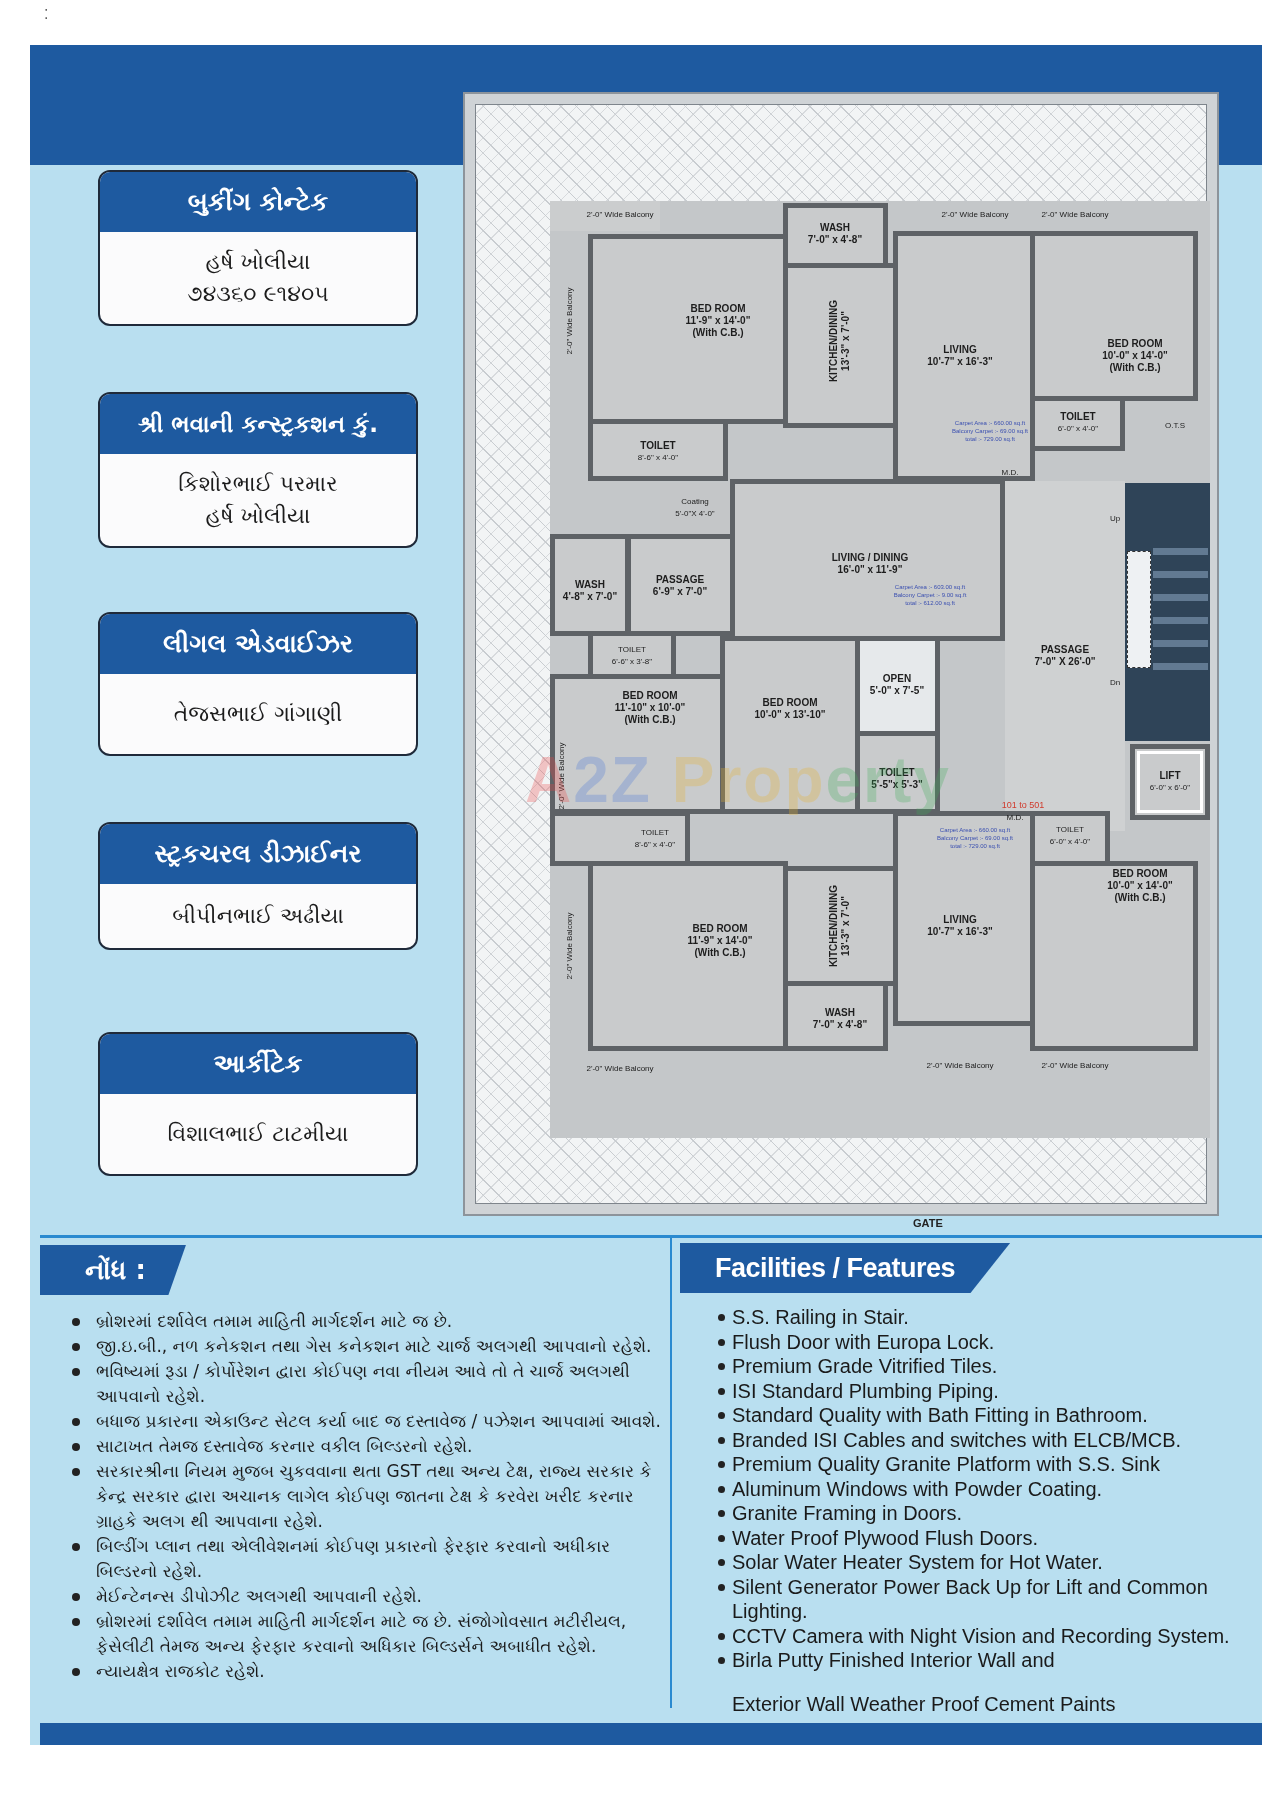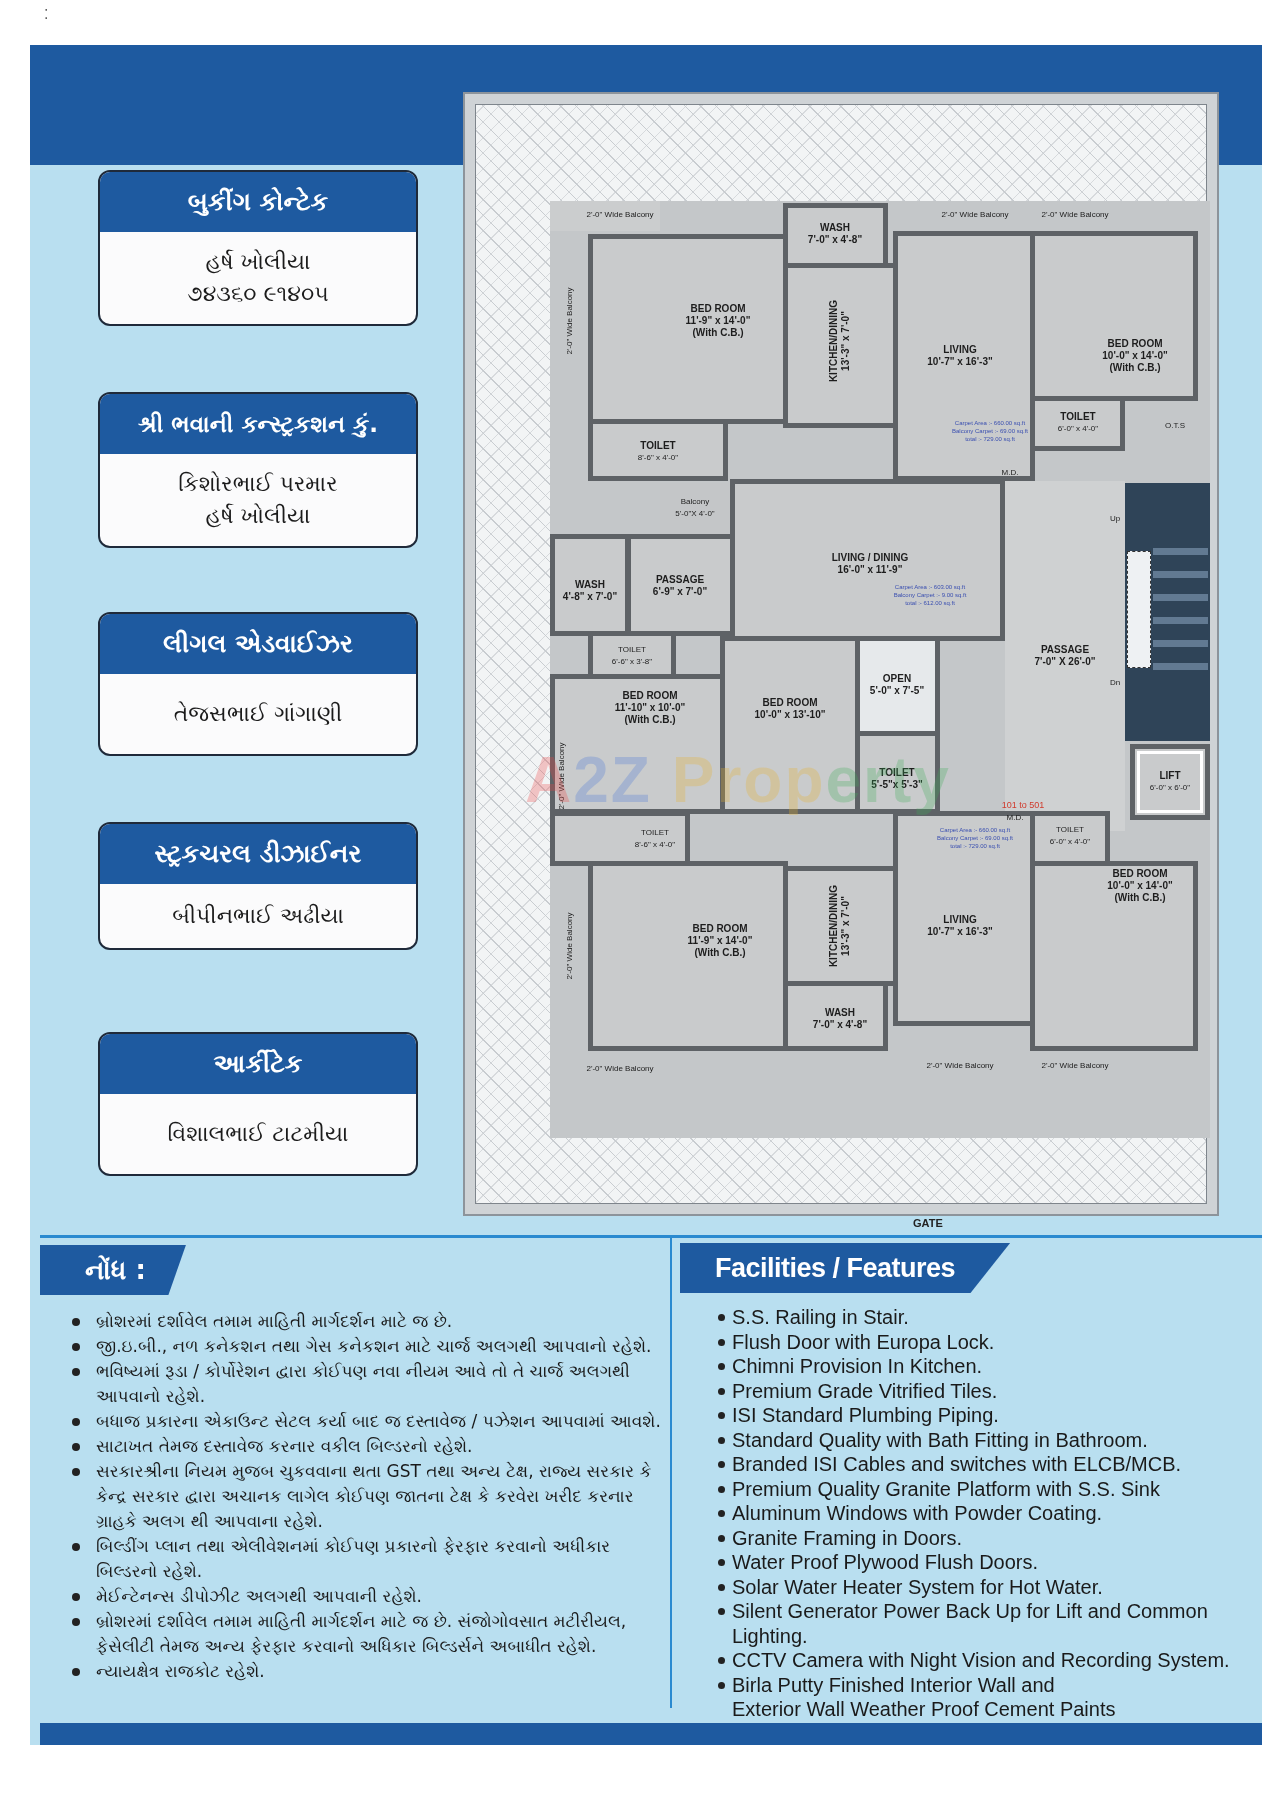--- a/index.html
+++ b/index.html
@@ -34,21 +34,21 @@
   .vline{position:absolute;left:640px;top:1193px;width:2px;height:470px;background:#2a8ad0;}
   .tag{position:relative;display:inline-block;background:#1e5aa0;color:#fff;font-weight:bold;font-size:26px;height:50px;line-height:50px;padding:0 40px 0 45px;clip-path:polygon(0 0,100% 0,88% 100%,0 100%);font-family:"DejaVu Sans",sans-serif;}
   .notes ul{list-style:none;margin:14px 0 0 0;padding:0 0 0 32px;}
   .notes li{position:relative;font-size:17px;line-height:25px;color:#1a1a1a;padding-left:24px;font-family:"DejaVu Sans",sans-serif;}
   .notes li::before{content:"";position:absolute;left:0;top:9px;width:8px;height:8px;border-radius:50%;background:#222;}
   .fac{position:absolute;left:650px;top:1198px;width:580px;}
   .fac .tag{font-family:"Liberation Sans",sans-serif;font-size:27px;letter-spacing:-.5px;padding:0 55px 0 35px;}
   .fac ul{list-style:none;margin:12px 0 0 0;padding:0 0 0 38px;}
   .fac li{position:relative;font-size:20px;line-height:24.5px;color:#1a1a1a;padding-left:14px;}
   .fac li::before{content:"";position:absolute;left:0;top:9px;width:7px;height:7px;border-radius:50%;background:#222;}
-  .fac li .cont{display:block;}
+  .fac li .cont{display:block;margin-top:19px;}
   .bottom-band{position:absolute;left:10px;top:1678px;width:1222px;height:22px;background:#1e5aa0;}
   .gate{position:absolute;font-size:11px;font-weight:bold;color:#222;margin-top:29px;}
 </style>
 </head>
 <body>
 
 <div class="speck">⁚</div>
 
 <div class="page">
   <div class="top-band"></div>
@@ -150,21 +150,21 @@
       <div class="room" style="left:0;top:333px;width:80px;height:102px;"></div>
       <div class="room" style="left:76px;top:333px;width:110px;height:102px;"></div>
       <div class="room" style="left:180px;top:278px;width:275px;height:162px;"></div>
       <div class="room" style="left:38px;top:430px;width:88px;height:48px;"></div>
       <div class="room" style="left:0;top:473px;width:175px;height:140px;"></div>
       <div class="room" style="left:170px;top:435px;width:140px;height:178px;"></div>
       <div class="room" style="left:305px;top:435px;width:85px;height:105px;background:#e6e9eb;"></div>
       <div class="room" style="left:305px;top:530px;width:85px;height:83px;"></div>
 
       <div class="lbl" style="left:145px;top:307px;">
-        <div class="small">Balcony</div>
+        <div class="small">Coating</div>
           <div class="small">5'-0"X 4'-0"</div>
       </div>
       <div class="lbl" style="left:320px;top:363px;">
         <div>LIVING / DINING</div>
           <div>16'-0" x 11'-9"</div>
       </div>
       <div class="area" style="left:380px;top:394px;">
         <div>Carpet Area :- 603.00 sq.ft</div>
           <div>Balcony Carpet :- 9.00 sq.ft</div>
           <div>total :- 612.00 sq.ft</div>
@@ -296,21 +296,20 @@
       <li>બ્રોશરમાં દર્શાવેલ તમામ માહિતી માર્ગદર્શન માટે જ છે. સંજોગોવસાત મટીરીયલ, ફેસેલીટી તેમજ અન્ય ફેરફાર કરવાનો અધિકાર બિલ્ડર્સને અબાધીત રહેશે.</li>
       <li>ન્યાયક્ષેત્ર રાજકોટ રહેશે.</li>
     </ul>
   </div>
 
   <div class="fac">
     <div class="tag">Facilities / Features</div>
     <ul>
       <li>S.S. Railing in Stair.</li>
       <li>Flush Door with Europa Lock.</li>
-      <li>Chimni Provision In Kitchen.</li>
       <li>Premium Grade Vitrified Tiles.</li>
       <li>ISI Standard Plumbing Piping.</li>
       <li>Standard Quality with Bath Fitting in Bathroom.</li>
       <li>Branded ISI Cables and switches with ELCB/MCB.</li>
       <li>Premium Quality Granite Platform with S.S. Sink</li>
       <li>Aluminum Windows with Powder Coating.</li>
       <li>Granite Framing in Doors.</li>
       <li>Water Proof Plywood Flush Doors.</li>
       <li>Solar Water Heater System for Hot Water.</li>
       <li>Silent Generator Power Back Up for Lift and Common Lighting.</li>

